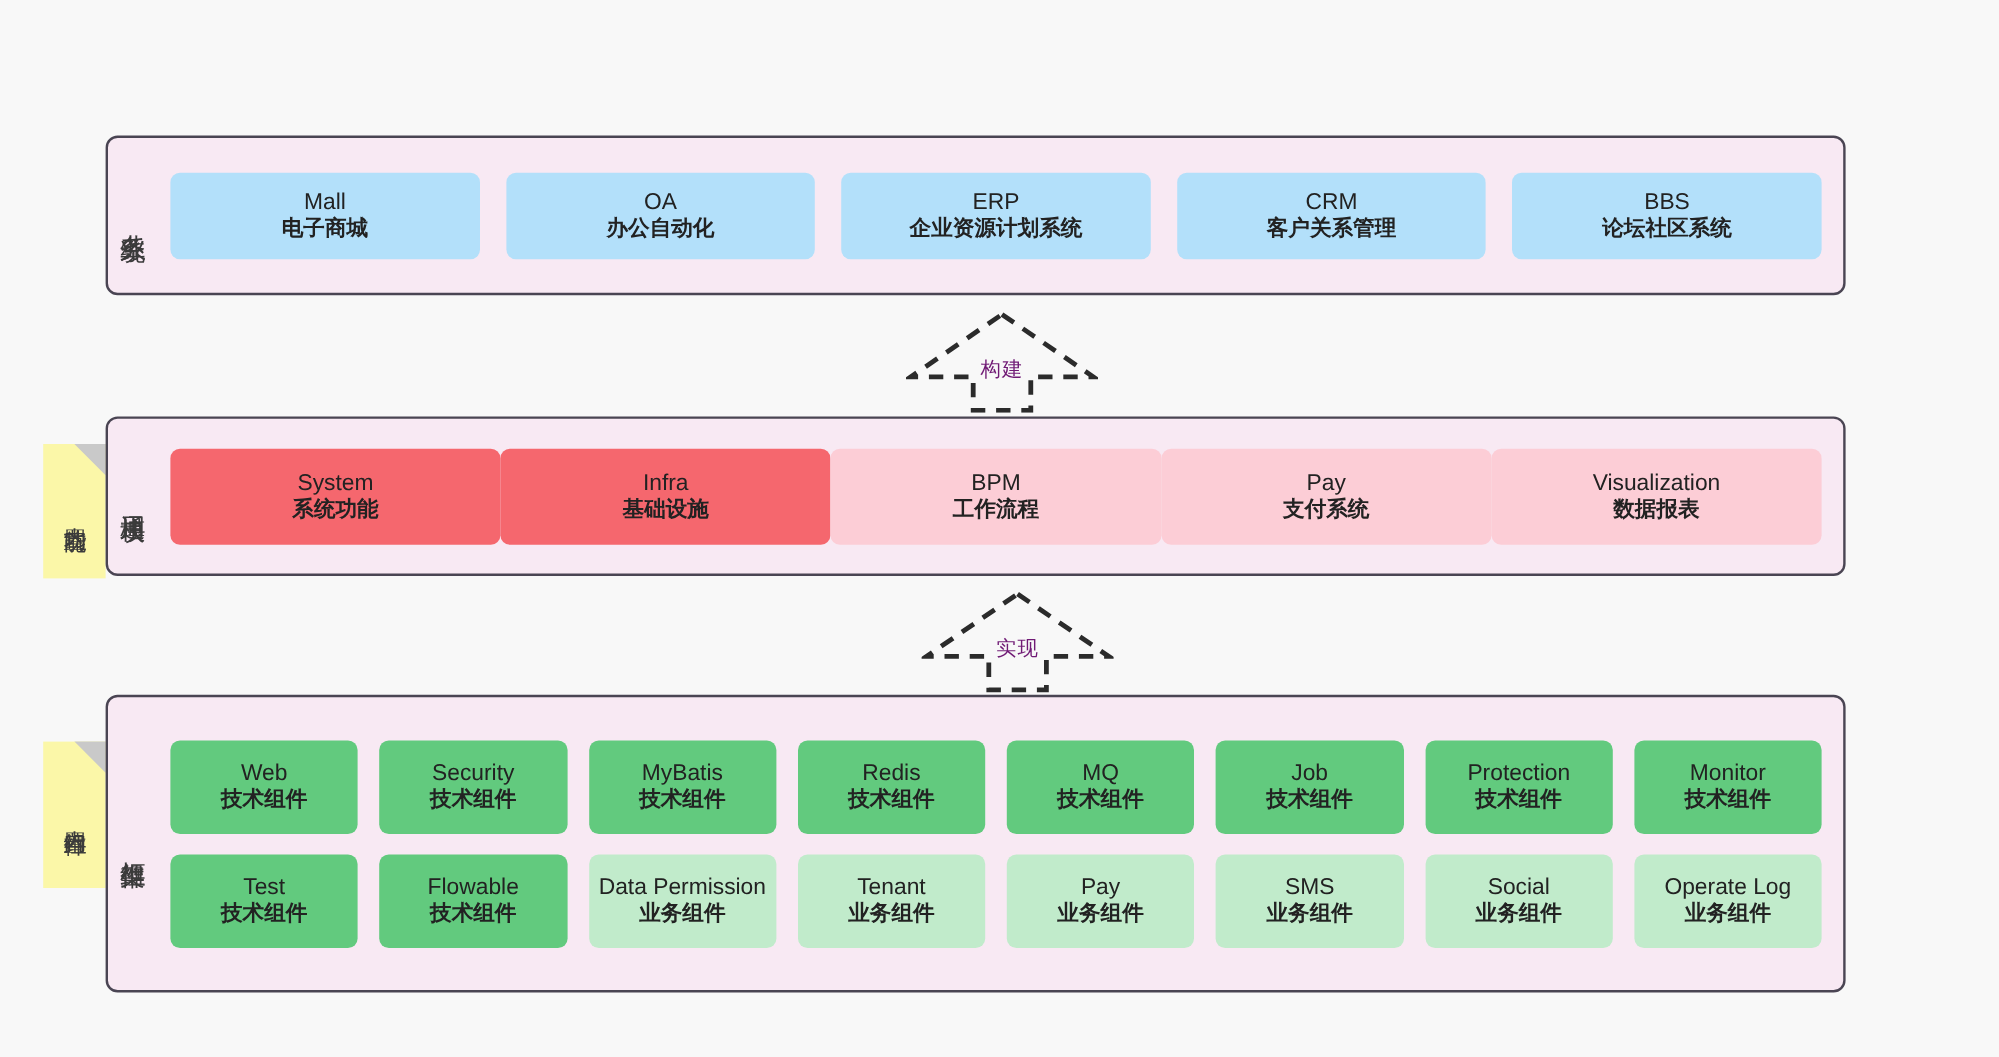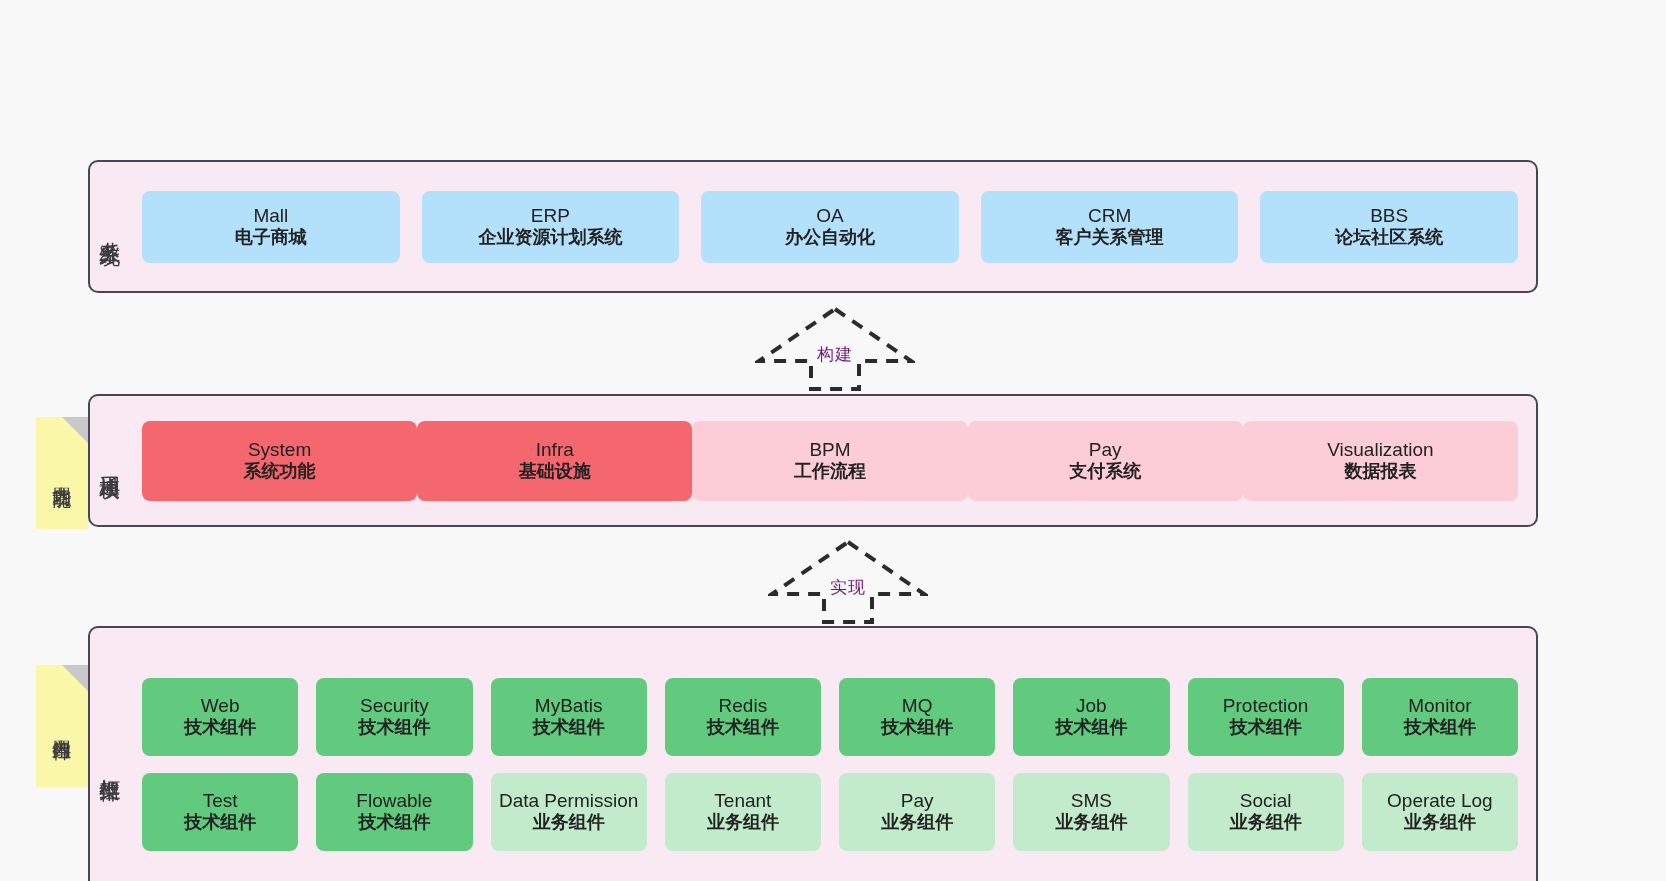--- a/index.html
+++ b/index.html
@@ -10,21 +10,20 @@
   body {
     width: 1666px;
     height: 881px;
     position: relative;
     font-family: "Liberation Sans", "DejaVu Sans", sans-serif;
     overflow: hidden;
   }
   .canvas {
     position: absolute;
     inset: 0;
-    margin-top: 47px;
   }
 
   
   .layer {
     position: absolute;
     background: #f8e9f3;
     border: 2px solid #4a4553;
     border-radius: 10px;
     box-sizing: border-box;
     display: flex;
@@ -83,21 +82,21 @@
 
   
   #layer-modules {
     left: 88px;  top: 347px; width: 1450px; height: 133px;
   }
   #layer-modules .layer-body { padding: 0 18px 0 12px; height: 100%; justify-content: flex-end; }
   #layer-modules .card { height: 80px; }
 
   
   #layer-framework {
-    left: 88px;  top: 579px; width: 1450px; height: 276px;
+    left: 88px;  top: 579px; width: 1450px; height: 248px;
   }
   #layer-framework .layer-body {
     flex-direction: column;
     justify-content: center;
     gap: 17px;
     padding: 0 18px 0 12px;
     height: 100%;
   }
   #layer-framework .grid-row {
     display: flex;
@@ -158,26 +157,26 @@
 <div class="canvas">
 
   <div class="layer" id="layer-business">
     <div class="layer-title">业务系统</div>
     <div class="layer-body">
       <div class="card c-blue">
         <span class="t1">Mall</span>
         <span class="t2">电子商城</span>
       </div>
       <div class="card c-blue">
+        <span class="t1">OA</span>
+        <span class="t2">办公自动化</span>
+      </div>
+      <div class="card c-blue">
         <span class="t1">ERP</span>
         <span class="t2">企业资源计划系统</span>
-      </div>
-      <div class="card c-blue">
-        <span class="t1">OA</span>
-        <span class="t2">办公自动化</span>
       </div>
       <div class="card c-blue">
         <span class="t1">CRM</span>
         <span class="t2">客户关系管理</span>
       </div>
       <div class="card c-blue">
         <span class="t1">BBS</span>
         <span class="t2">论坛社区系统</span>
       </div>
     </div>

